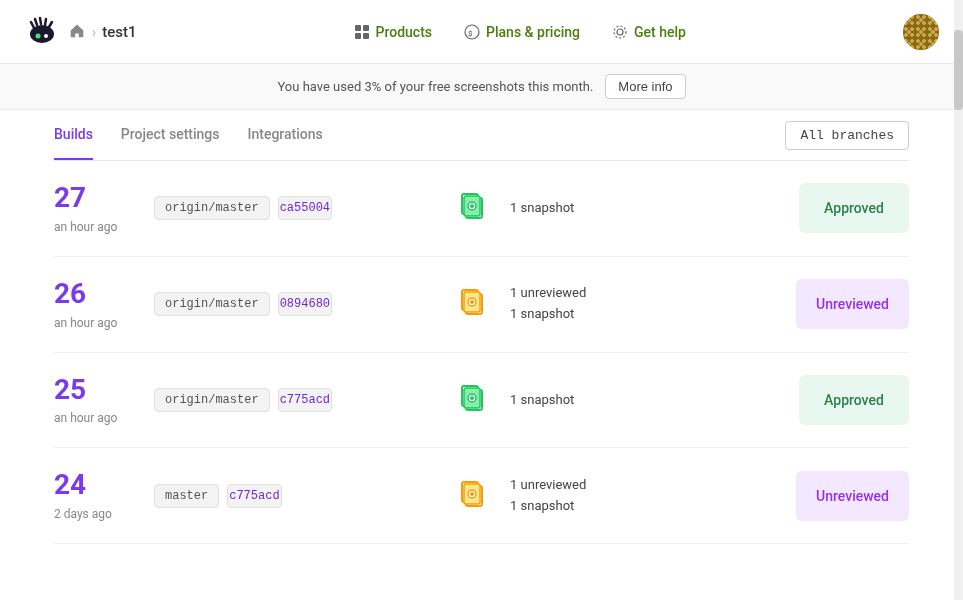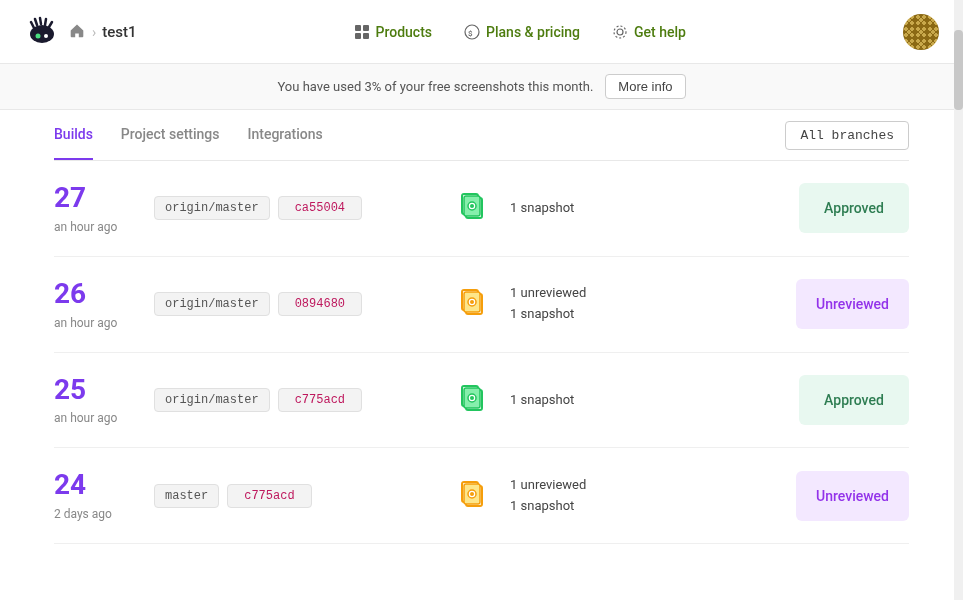--- a/index.html
+++ b/index.html
@@ -192,24 +192,24 @@
       border-radius: 4px;
       padding: 4px 10px;
       font-family: 'Courier New', monospace;
       font-size: 12px;
       color: #555;
     }
     .commit-tag {
       background: #f3f3f3;
       border: 1px solid #e0e0e0;
       border-radius: 4px;
-      padding: 4px 16px;
+      padding: 4px 1px;
       font-family: 'Courier New', monospace;
       font-size: 12px;
-      color: #be185d;
+      color: #6d28d9;
     }
 
     .build-icon {
       min-width: 36px;
       display: flex;
       align-items: center;
       justify-content: center;
     }
 
     .build-stats {

